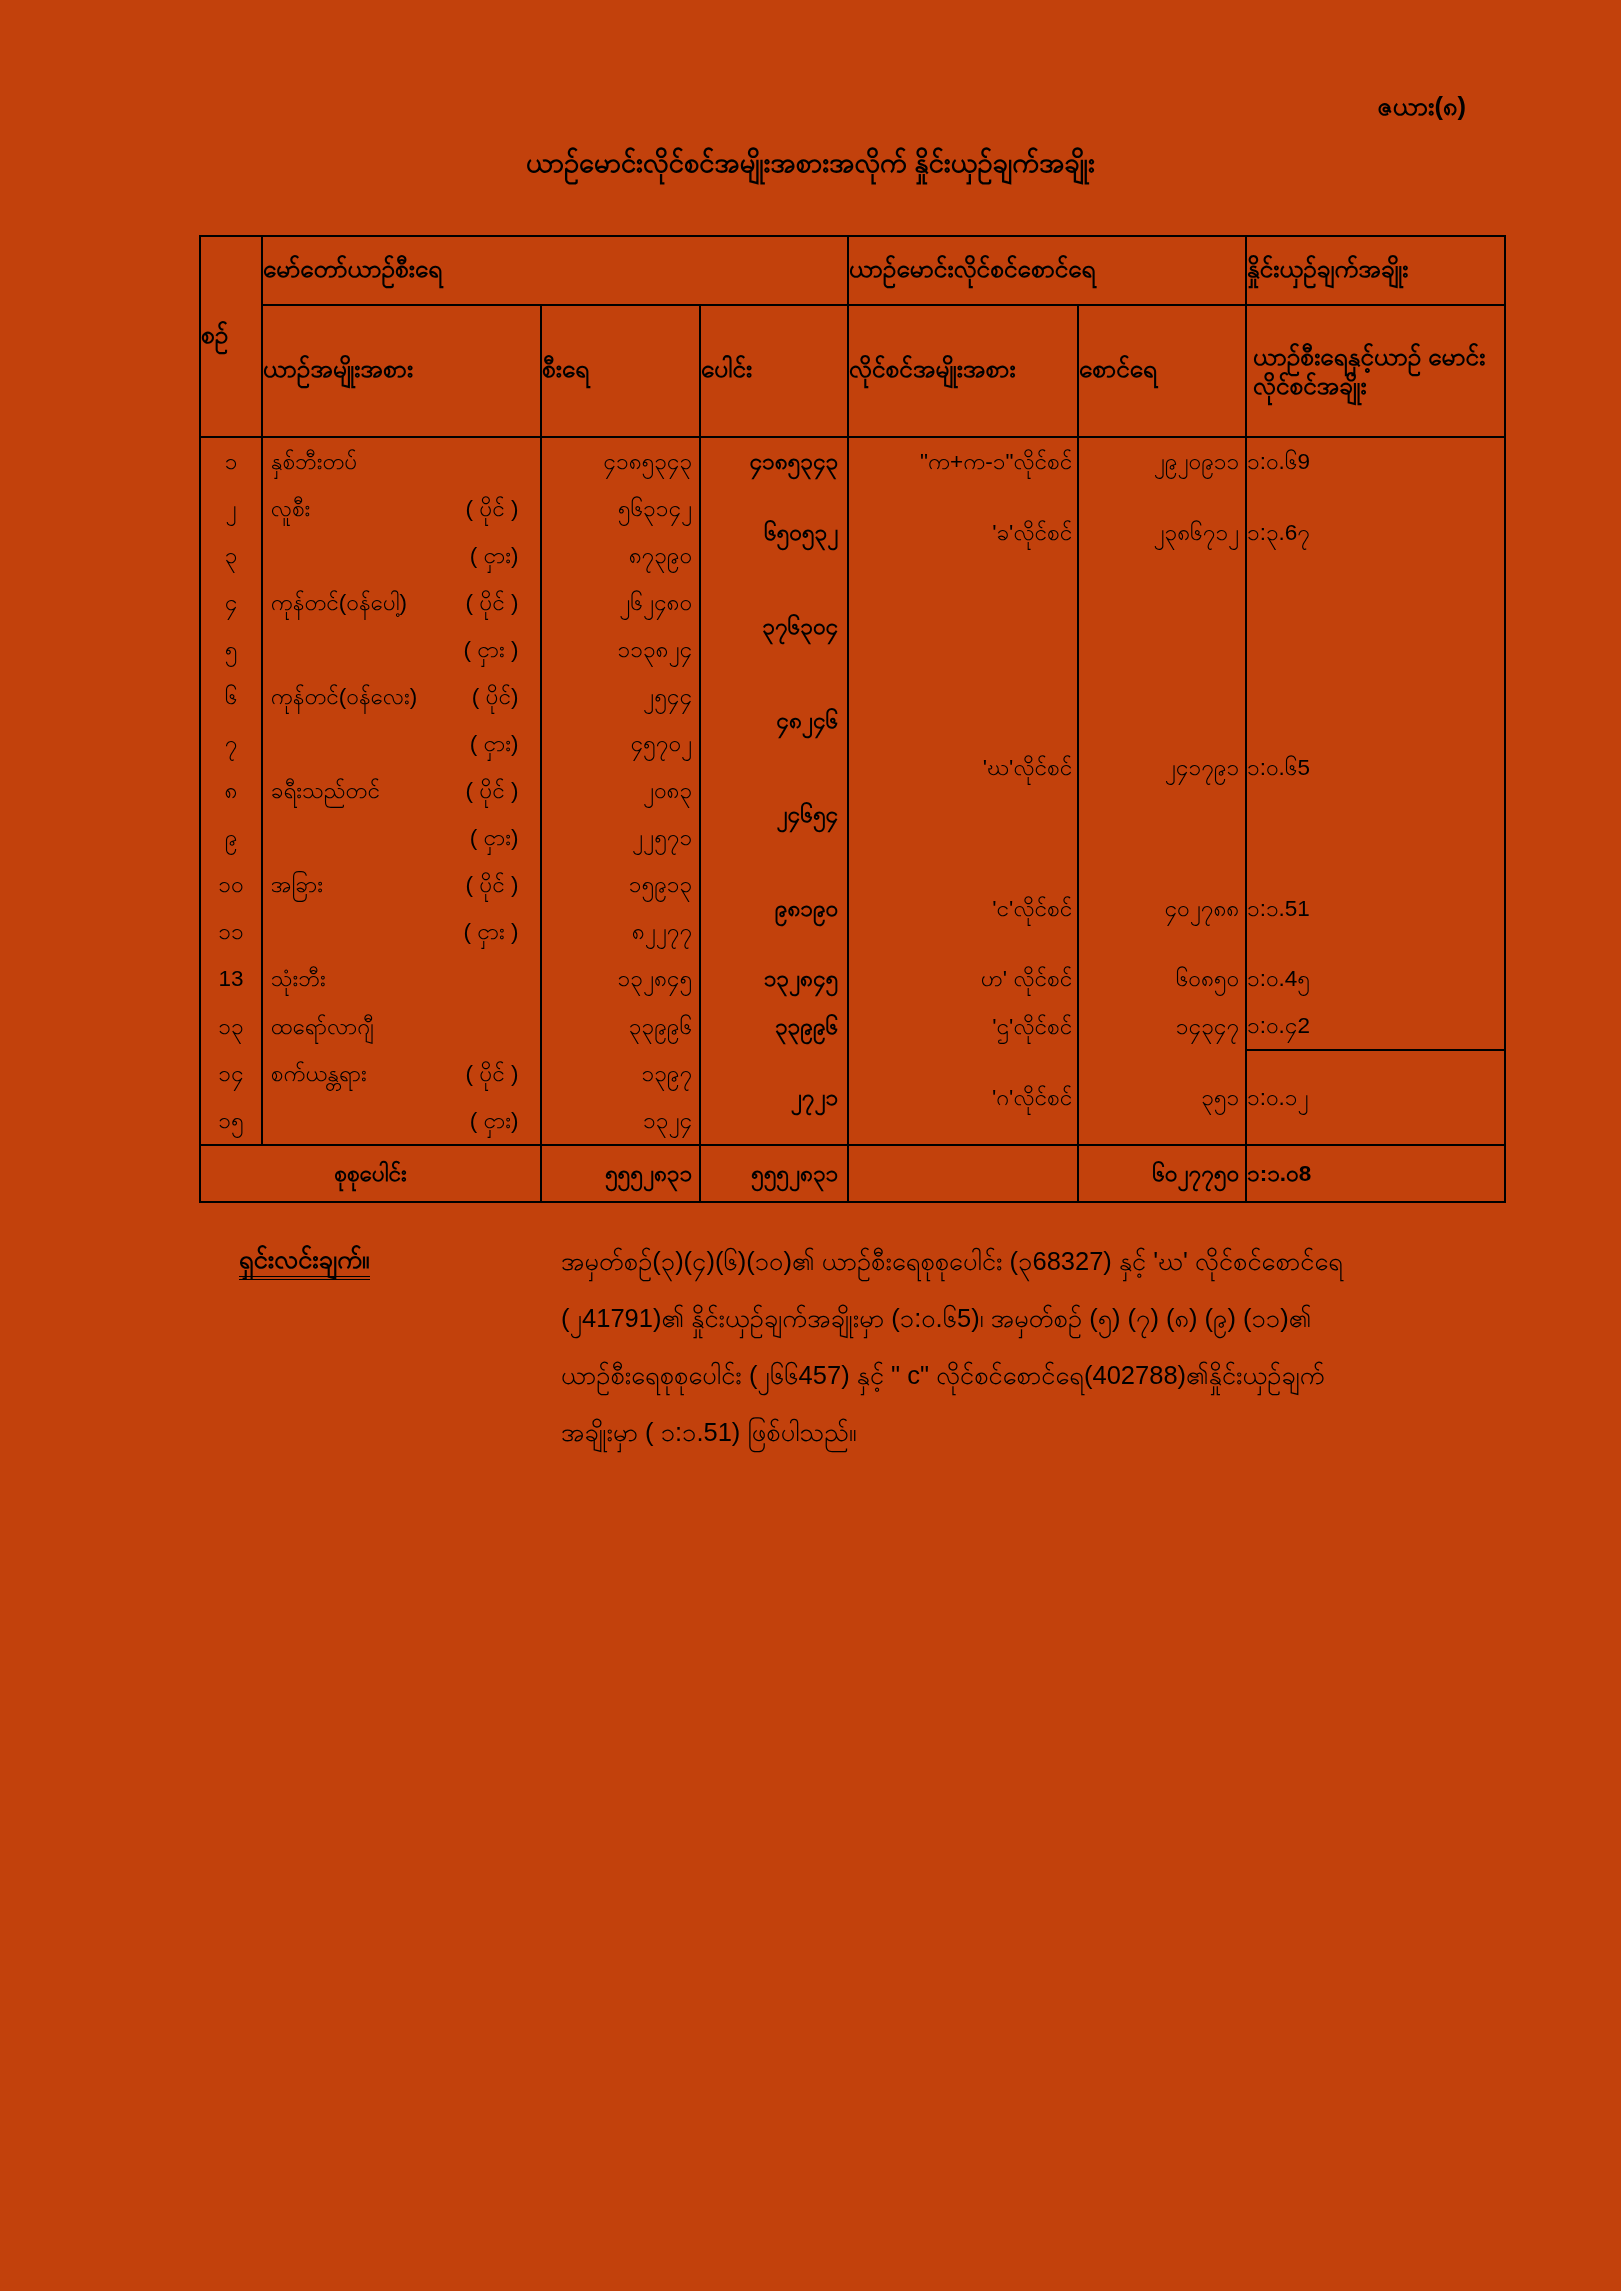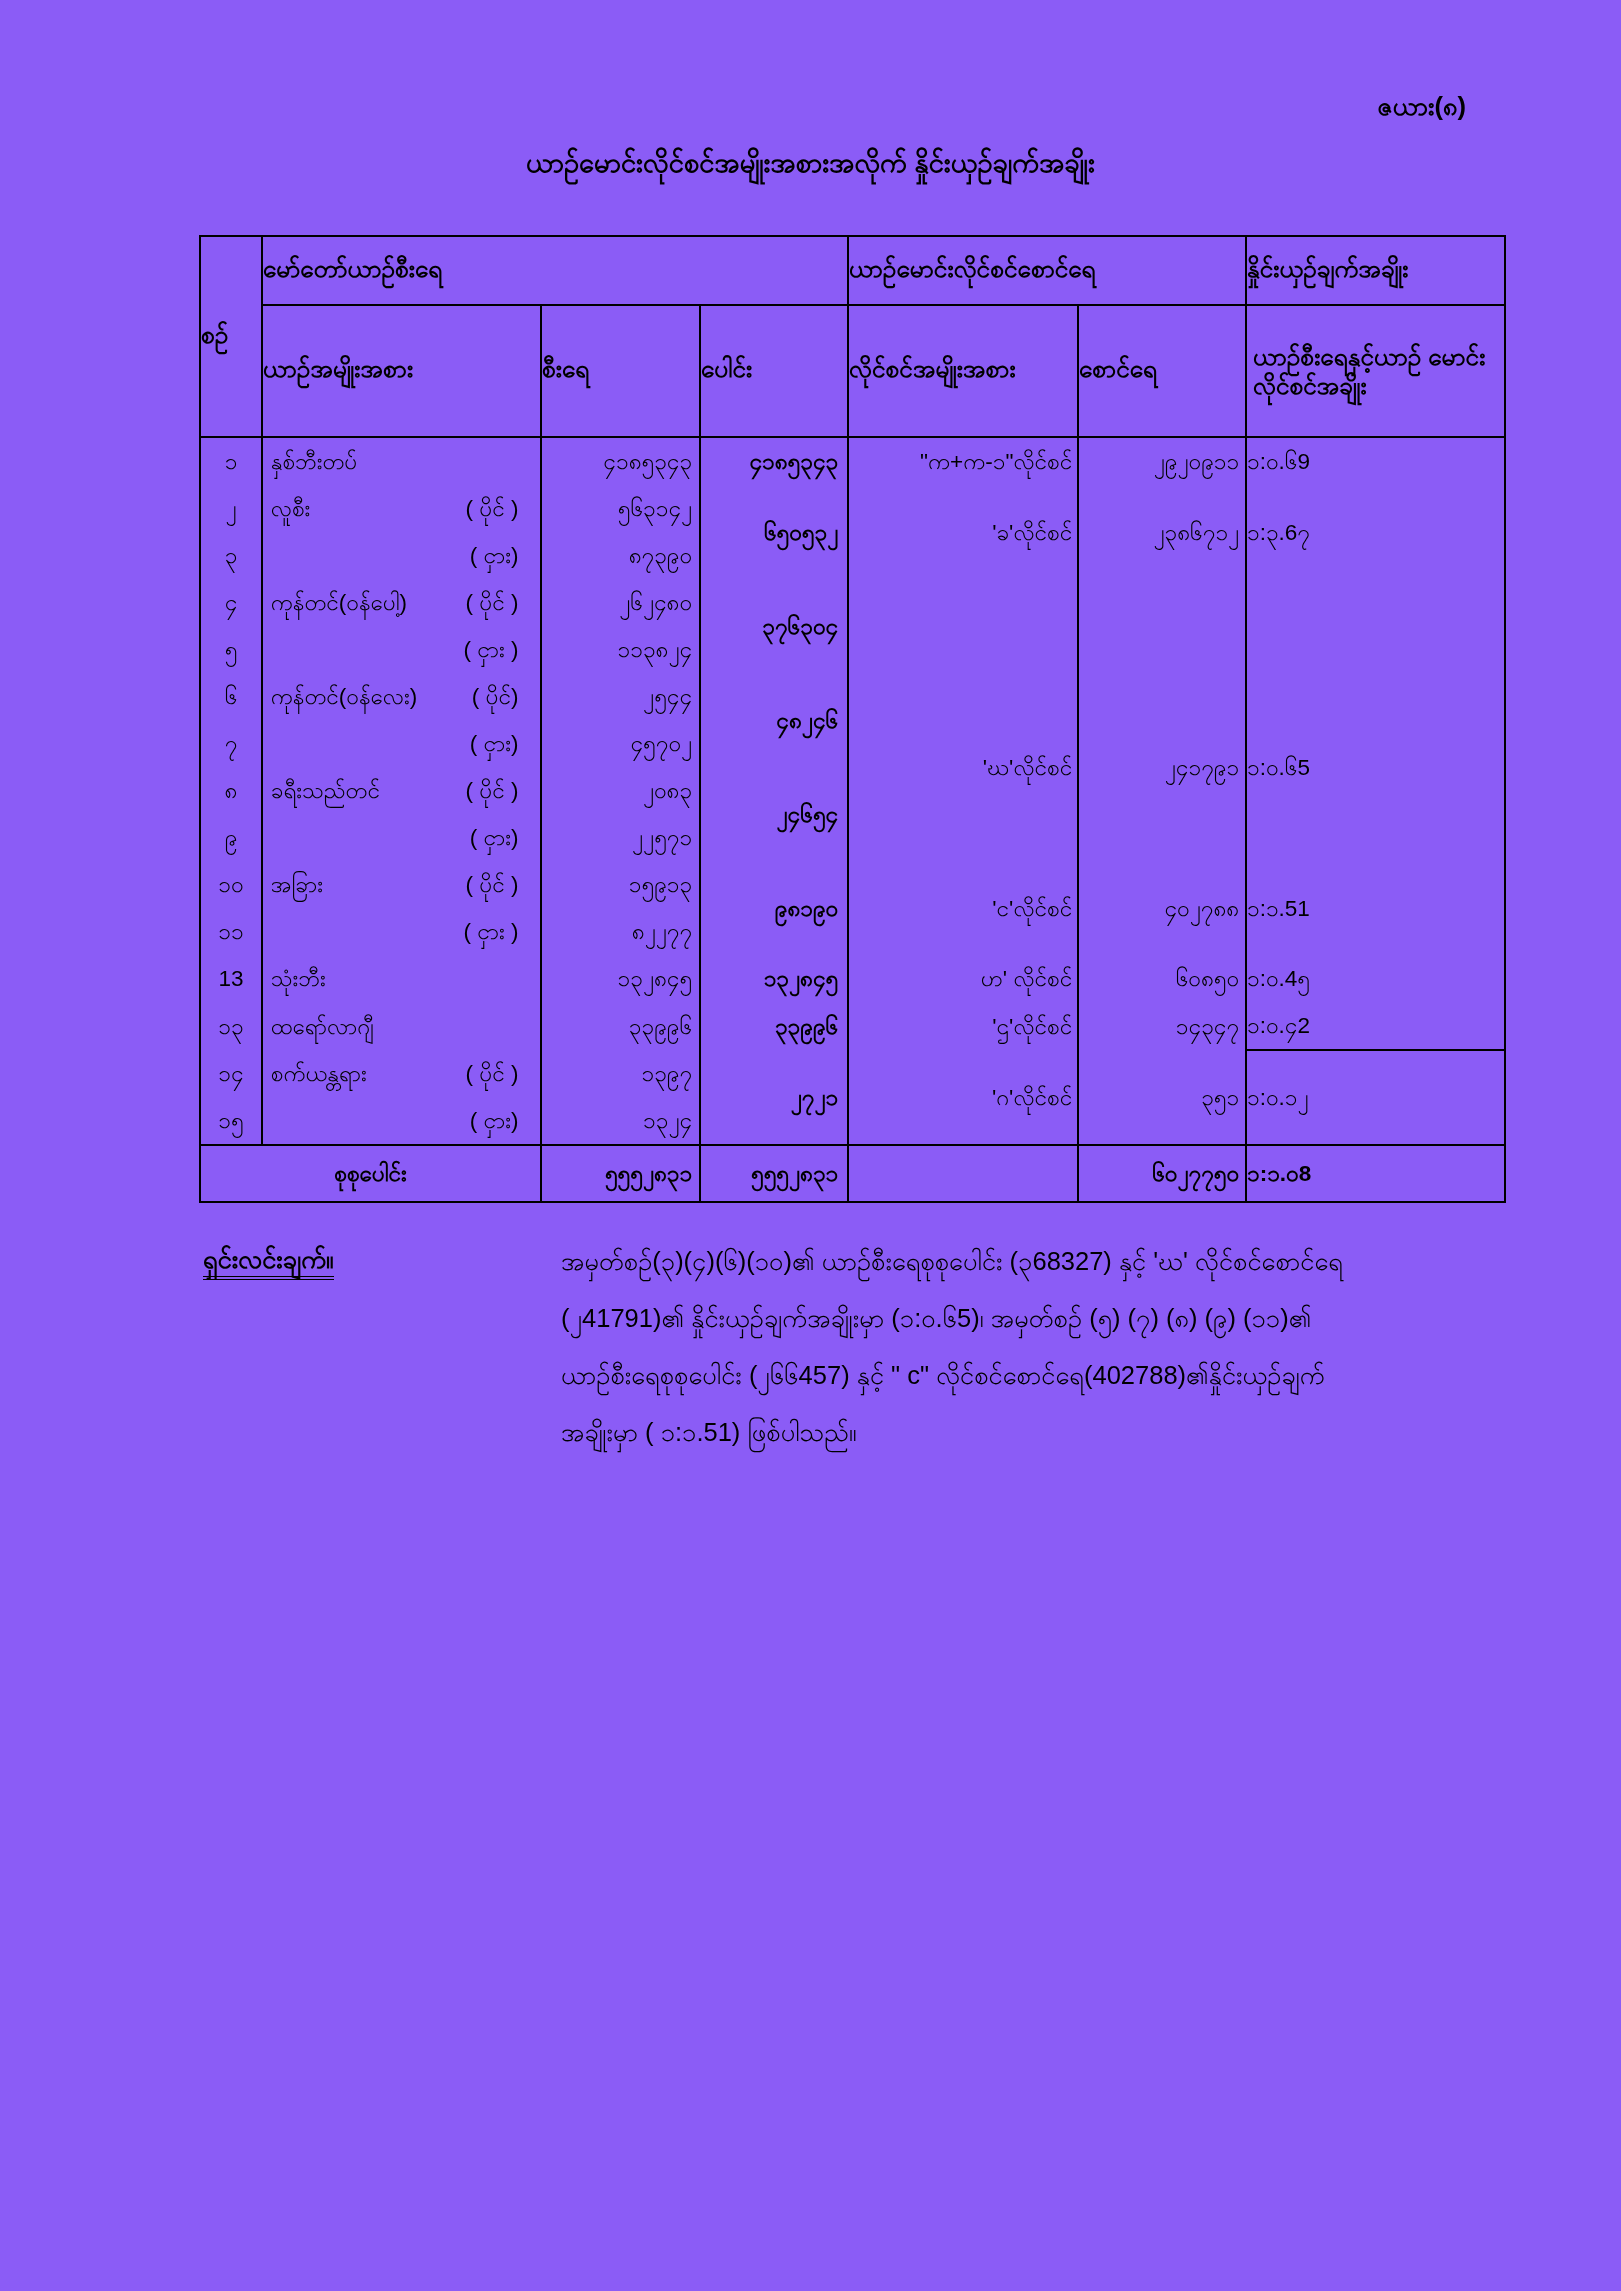--- a/index.html
+++ b/index.html
@@ -2,21 +2,21 @@
 <html><head>
 <meta charset="utf-8">
 <style>
   * { margin: 0; padding: 0; box-sizing: border-box; }
   html, body {
     width: 1621px; height: 2292px;
     background: #ffffff;
     color: #000000;
     font-family: "Liberation Sans", "DejaVu Sans", sans-serif;
   }
-  .page { position: relative; width: 1621px; height: 2292px; background: #8b5cf6; }
+  .page { position: relative; width: 1621px; height: 2292px; background: #c2410c; }
 
   .tag-row {
     position: absolute; top: 90px; right: 155px;
     font-size: 25.5px; font-weight: bold;
   }
   .doc-title {
     position: absolute; top: 145px; left: 0; width: 100%;
     text-align: center; font-size: 27.4px; font-weight: bold;
   }
 
@@ -72,20 +72,21 @@
     width: 1264px;
   }
   .note-label {
     width: 346px; flex: 0 0 346px;
     font-size: 25.5px; font-weight: bold;
     margin-top: 9.8px;
   }
   .note-label span {
     border-bottom: 4.9px double #000;
     padding-bottom: 2.9px;
+    margin-left: 36px;
   }
   .note-body { flex: 1; }
   .note-line { font-size: 25.5px; line-height: 57px; white-space: nowrap; margin-left: 12px; }
 </style>
 </head>
 <body>
 
 <div class="page">
 
   <div class="tag-row">ဇယား(၈)</div>

